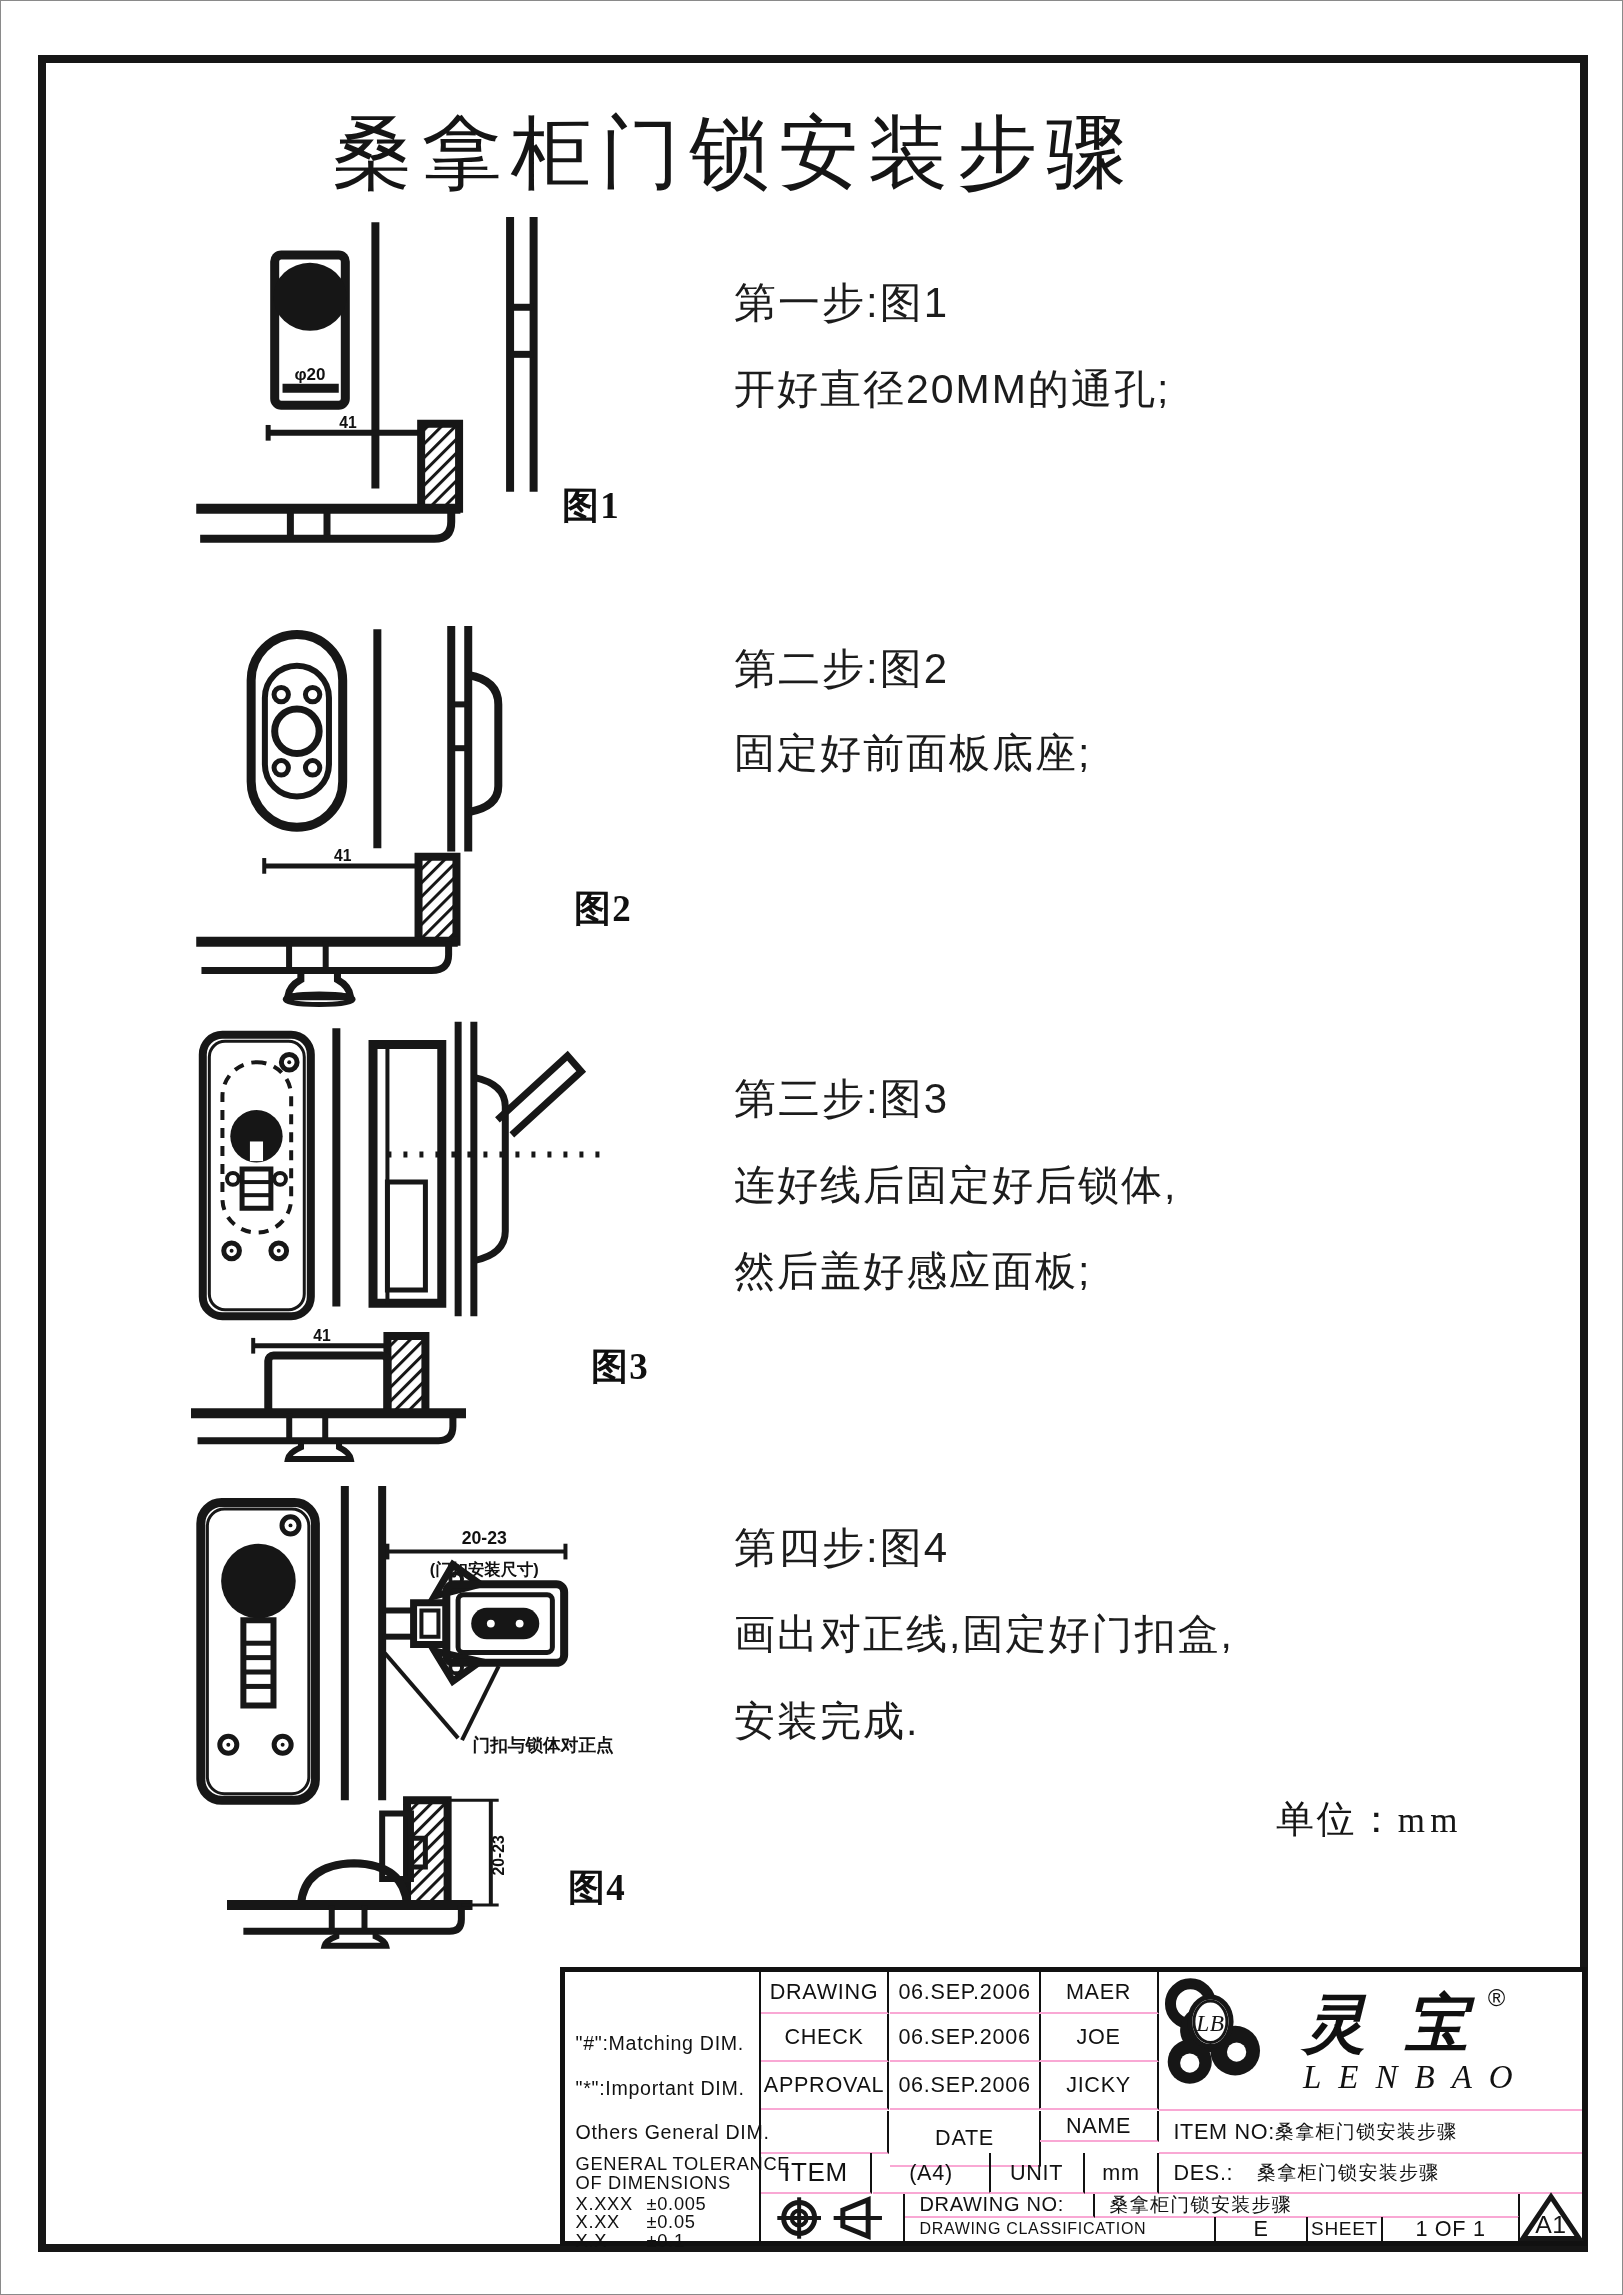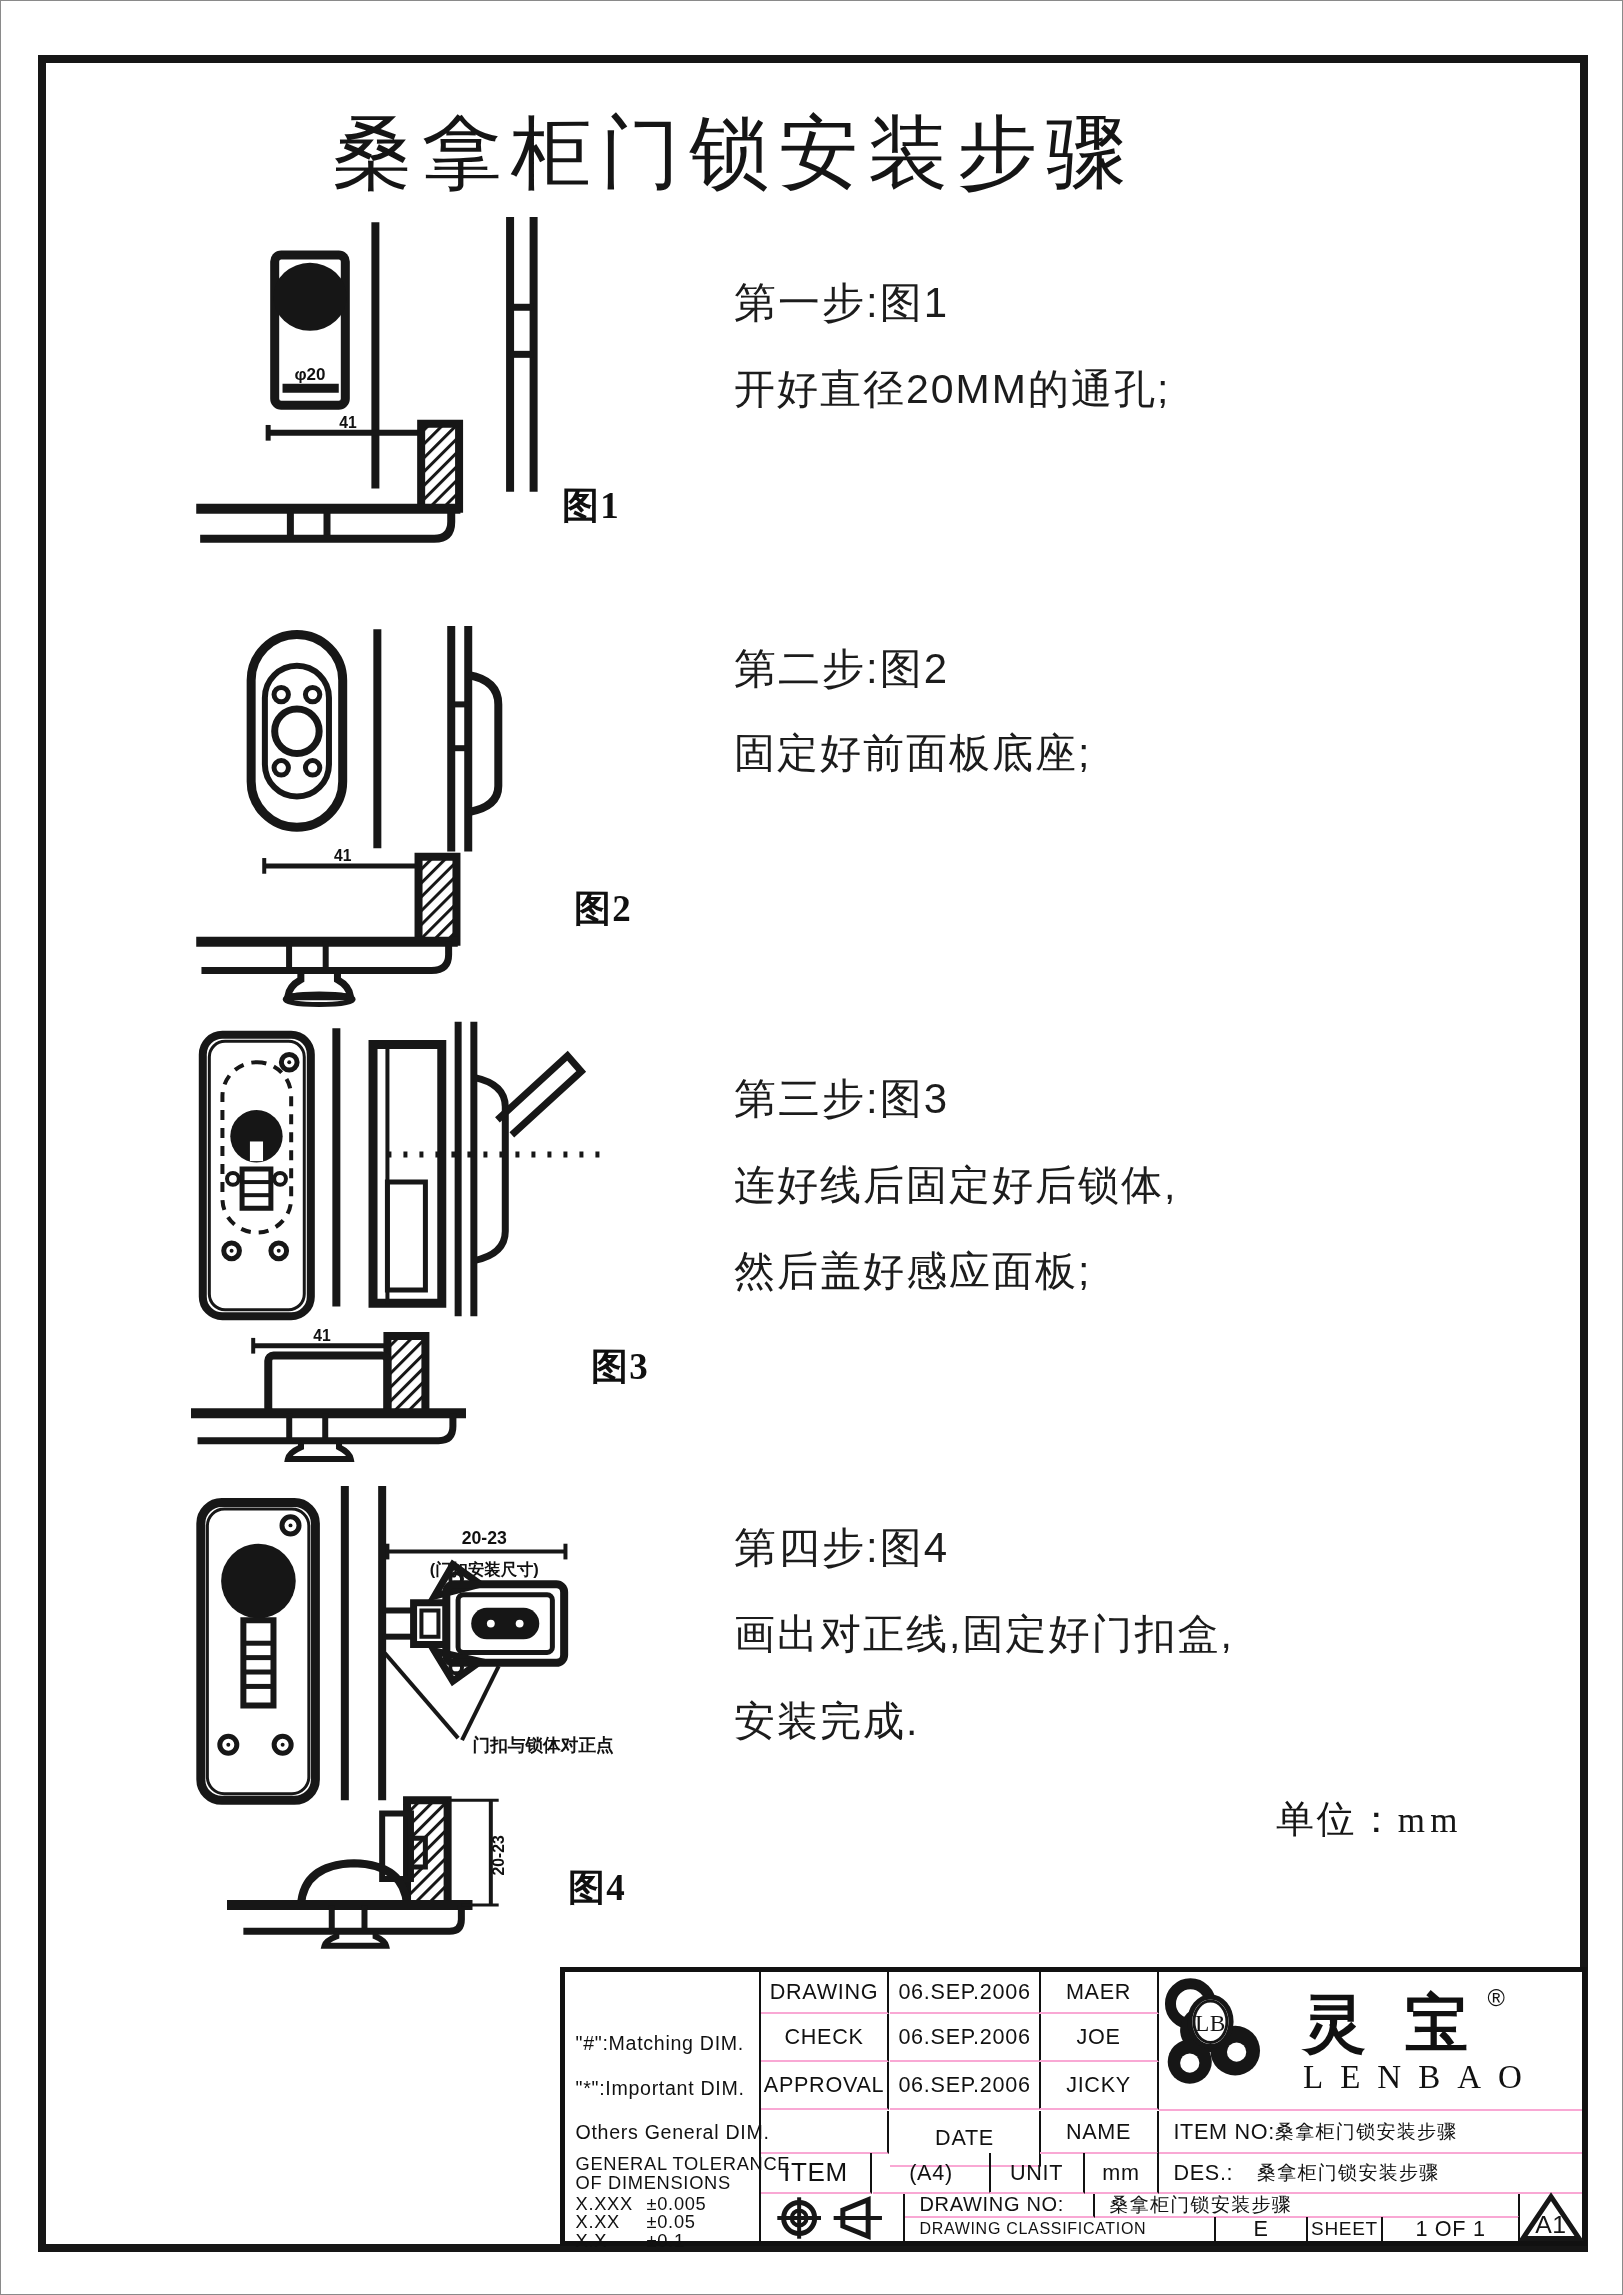--- a/index.html
+++ b/index.html
@@ -61,21 +61,21 @@
   }
   .tb-cell.left{justify-content:flex-start;padding-left:14.4px;}
   .tb-cell.noright{border-right:none;}
   .tb-cell.nobottom{border-bottom:none;}
   .cn{font-size:19px;letter-spacing:1.3px;}
   .tb-label{}
   .notes{font-size:19.6px;}
   .notes .nline{position:absolute;left:10.5px;white-space:nowrap;}
   .tolrow{position:absolute;left:10.5px;white-space:nowrap;font-size:18.3px;}
   .tolrow .dim{display:inline-block;width:71px;}
-  .logo-wrap{display:flex;align-items:center;justify-content:flex-start;width:100%;height:100%;}
+  .logo-wrap{display:flex;align-items:center;justify-content:flex-start;width:100%;height:100%;font-style:italic;}
   .logo-texts{margin-left:26px;position:relative;}
   .logo-cn{
     font-family:"Liberation Serif", serif;font-weight:700;
     font-size:63px;letter-spacing:39px;line-height:1.0;
   }
   .logo-reg{font-size:23.6px;font-weight:400;vertical-align:39px;letter-spacing:0;margin-left:-19.6px;}
   .logo-en{
     font-family:"Liberation Serif", serif;font-size:33px;letter-spacing:17px;
     margin-top:3.9px;
   }
@@ -310,21 +310,21 @@
     <div class="tb-cell" style="left:196px;top:42px;width:128px;height:48px">CHECK</div>
     <div class="tb-cell" style="left:325px;top:42px;width:151px;height:48px">06.SEP.2006</div>
     <div class="tb-cell" style="left:475px;top:42px;width:119px;height:48px">JOE</div>
 
     <div class="tb-cell" style="left:196px;top:90px;width:128px;height:48px">APPROVAL</div>
     <div class="tb-cell" style="left:325px;top:90px;width:151px;height:48px">06.SEP.2006</div>
     <div class="tb-cell" style="left:475px;top:90px;width:119px;height:48px">JICKY</div>
 
     <div class="tb-cell" style="left:196px;top:139px;width:128px;height:43px"></div>
     <div class="tb-cell" style="left:325px;top:139px;width:151px;height:56px">DATE</div>
-    <div class="tb-cell" style="left:475px;top:139px;width:119px;height:43px">NAME</div>
+    <div class="tb-cell" style="left:475px;top:139px;width:119px;height:31px">NAME</div>
 
     <div class="tb-cell noright" style="left:594px;top:0;width:423px;height:139px;border-right:none;">
       <div class="logo-wrap">
         <svg style="position:relative;left:0;top:0;font-size:33px" width="118" height="124" viewBox="0 0 170 180">
           <circle cx="45" cy="36" r="29" fill="none" stroke="#161616" stroke-width="11"></circle>
           <circle cx="64" cy="74" r="34" fill="#161616"></circle>
           <circle cx="44" cy="120" r="32" fill="#161616"></circle>
           <circle cx="110" cy="104" r="36" fill="#161616"></circle>
           <circle cx="44" cy="122" r="14" fill="#fff"></circle>
           <circle cx="112" cy="106" r="14" fill="#fff"></circle>

